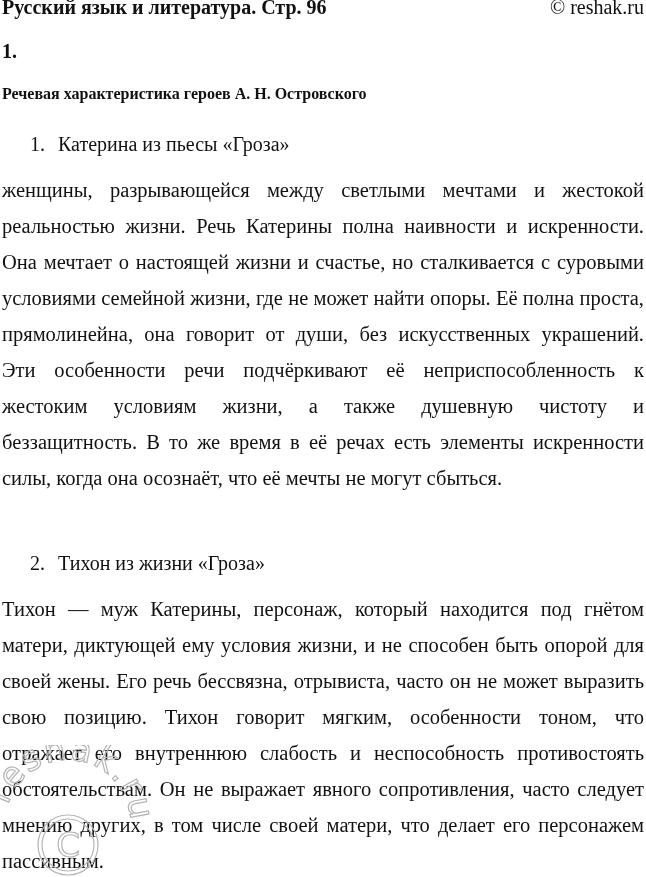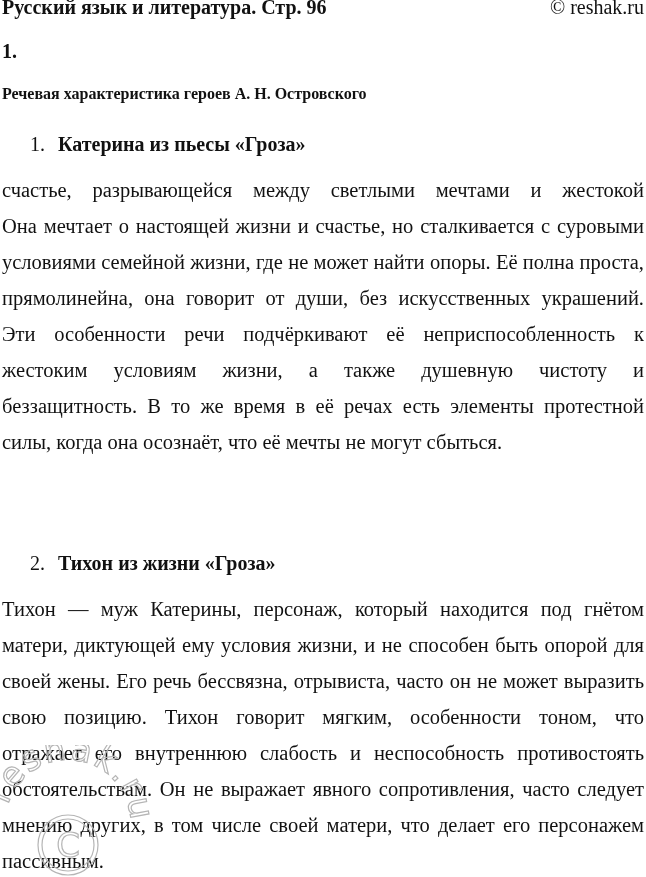--- a/index.html
+++ b/index.html
@@ -52,21 +52,21 @@
     left: 30px;
     font-size: 20px;
     display: flex;
     align-items: baseline;
   }
   .item-heading .num {
     font-weight: normal;
     width: 28px;
   }
   .item-heading .label {
-    font-weight: bold;
+    font-weight: normal;
   }
   .para {
     position: absolute;
     left: 2px;
     width: 642px;
     font-size: 20.5px;
   }
   .line {
     height: 36px;
     line-height: 36px;
@@ -97,27 +97,28 @@
 <div class="task-number">1.</div>
 
 <div class="section-title">Речевая характеристика героев А. Н. Островского</div>
 
 <div class="item-heading" style="top:133px;">
   <span class="num">1.</span>
   <span class="label">Катерина из пьесы «Гроза»</span>
 </div>
 
 <div class="para" style="top:172px;">
-  <div class="line">счастье, разрывающейся между светлыми мечтами и жестокой</div>
+  <div class="line">женщины, разрывающейся между светлыми мечтами и жестокой</div>
+  <div class="line">реальностью жизни. Речь Катерины полна наивности и искренности.</div>
   <div class="line">Она мечтает о настоящей жизни и счастье, но сталкивается с суровыми</div>
   <div class="line">условиями семейной жизни, где не может найти опоры. Её полна проста,</div>
   <div class="line">прямолинейна, она говорит от души, без искусственных украшений.</div>
   <div class="line">Эти особенности речи подчёркивают её неприспособленность к</div>
   <div class="line">жестоким условиям жизни, а также душевную чистоту и</div>
-  <div class="line">беззащитность. В то же время в её речах есть элементы протестной</div>
+  <div class="line">беззащитность. В то же время в её речах есть элементы искренности</div>
   <div class="line last">силы, когда она осознаёт, что её мечты не могут сбыться.</div>
 </div>
 
 <div class="item-heading" style="top:552px;">
   <span class="num">2.</span>
   <span class="label">Тихон из жизни «Гроза»</span>
 </div>
 
 <div class="para" style="top:591px;">
   <div class="line">Тихон — муж Катерины, персонаж, который находится под гнётом</div>

